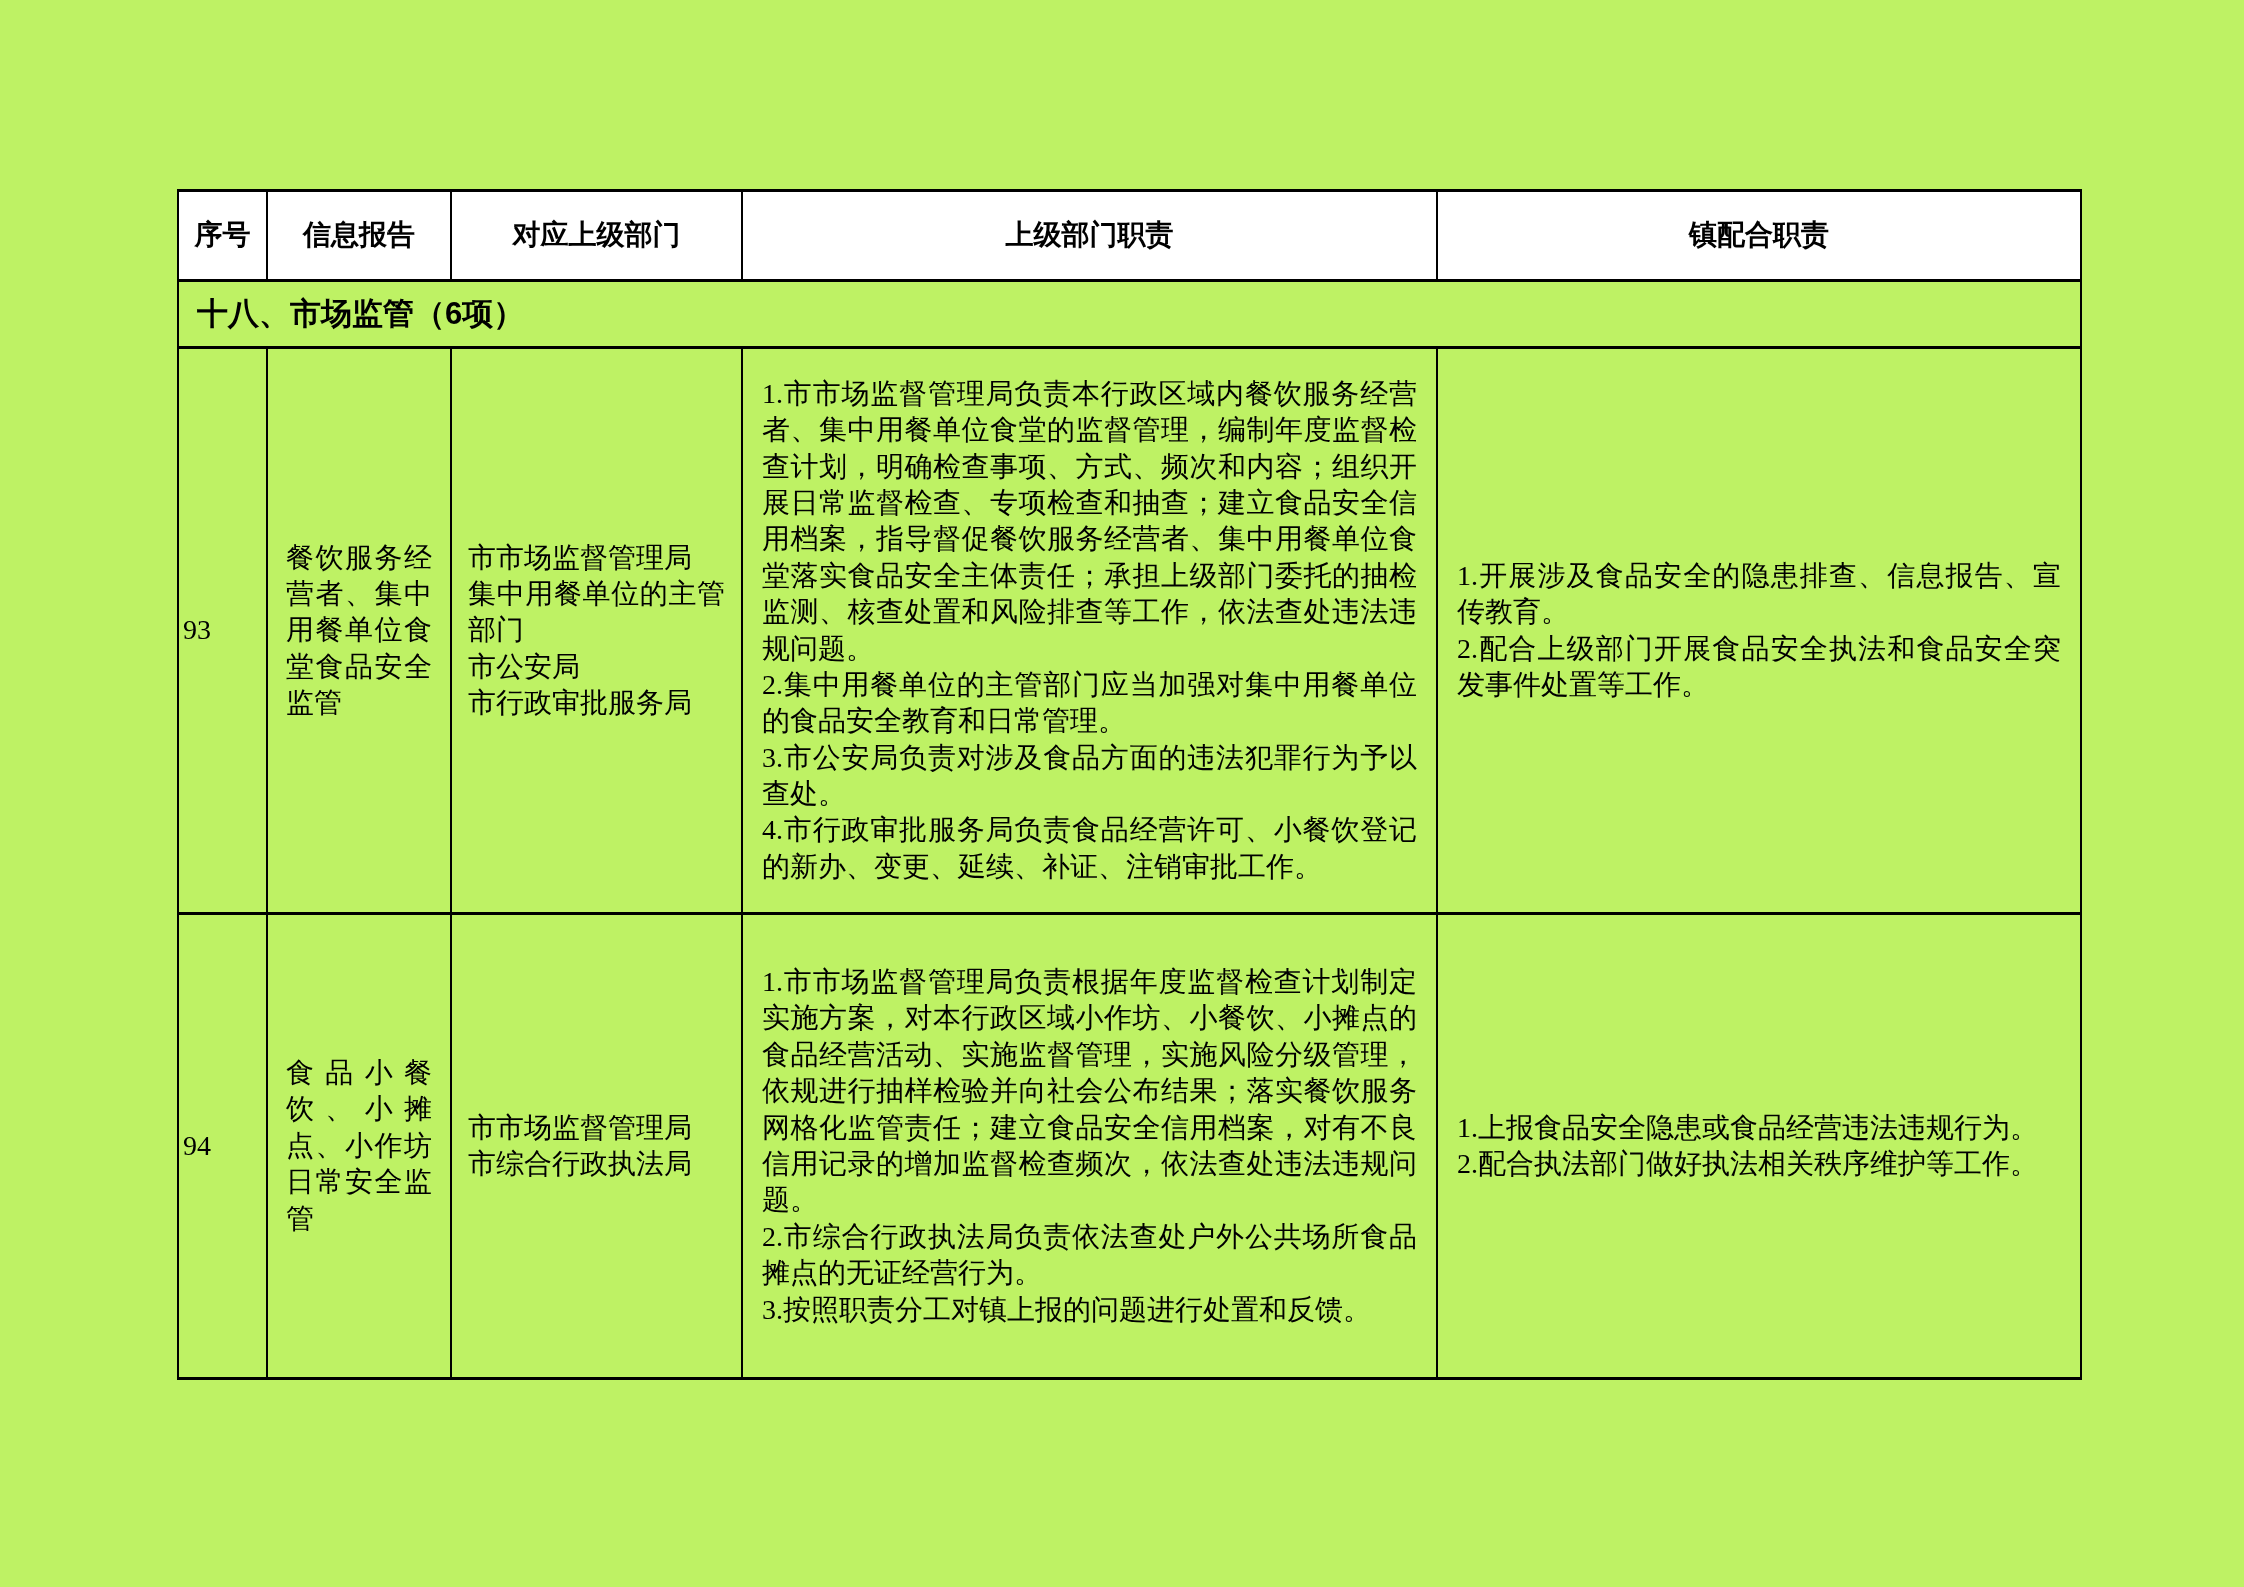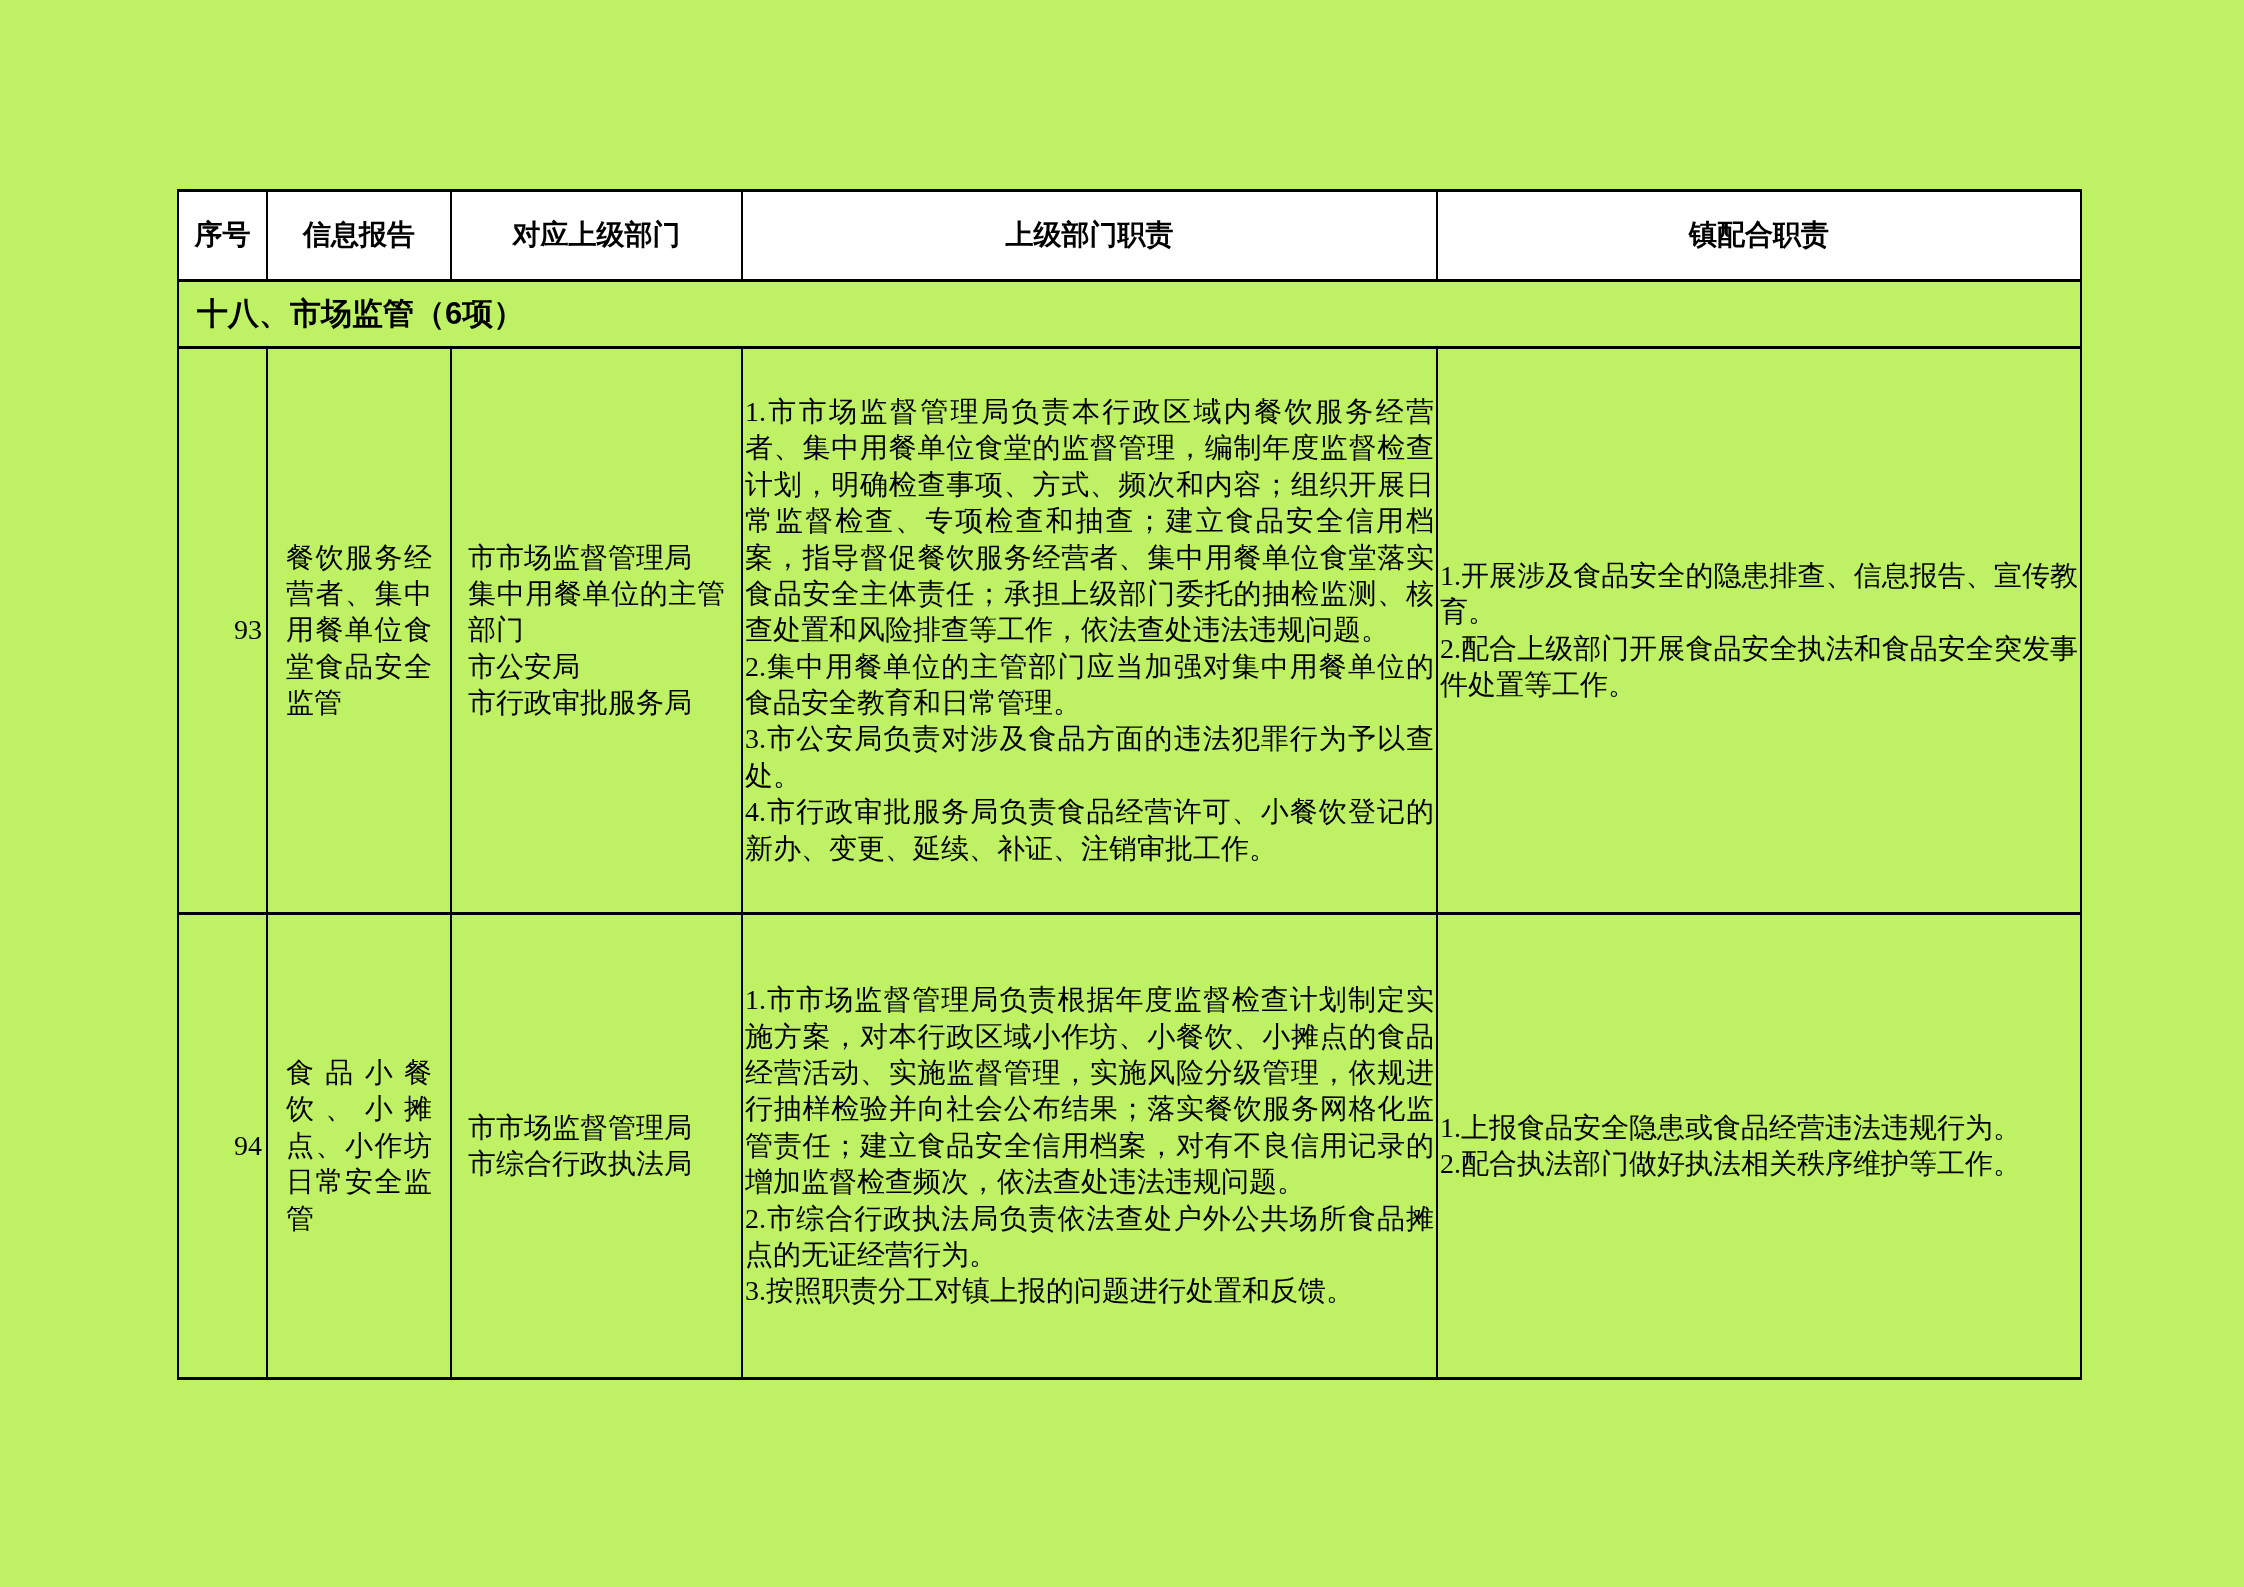--- a/index.html
+++ b/index.html
@@ -42,33 +42,33 @@
     font-family: "Liberation Sans", "DejaVu Sans", sans-serif;
     font-weight: bold;
     font-size: 31px;
     text-align: left;
     padding: 10px 18px;
     height: 67px;
   }
   tr.row-93 { height: 566px; }
   tr.row-94 { height: 465px; }
 
-  td.col-no { text-align: right; padding: 4px; }
+  td.col-no { text-align: left; padding: 4px; }
   td.col-name {
     padding: 6px 18px;
     text-align: justify;
     text-align-last: left;
   }
   td.col-dept {
     padding: 6px 16px;
     text-align: justify;
     text-align-last: left;
   }
   td.col-duty, td.col-town {
-    padding: 8px 2px;
+    padding: 8px 19px;
     text-align: justify;
     text-align-last: left;
   }
   td.col-duty p, td.col-town p, td.col-dept div {
     margin: 0;
     text-align: justify;
     text-align-last: left;
   }
 
   .footer {

